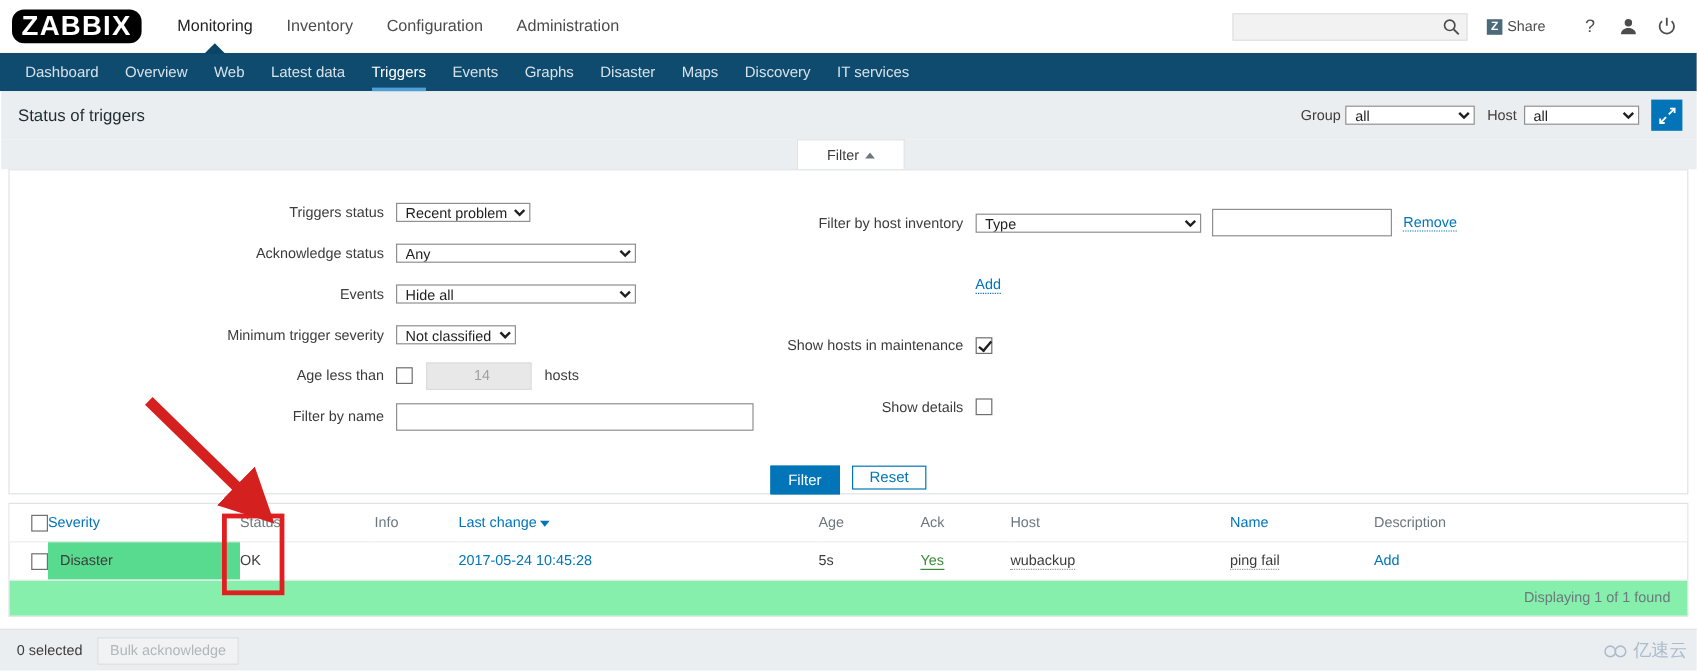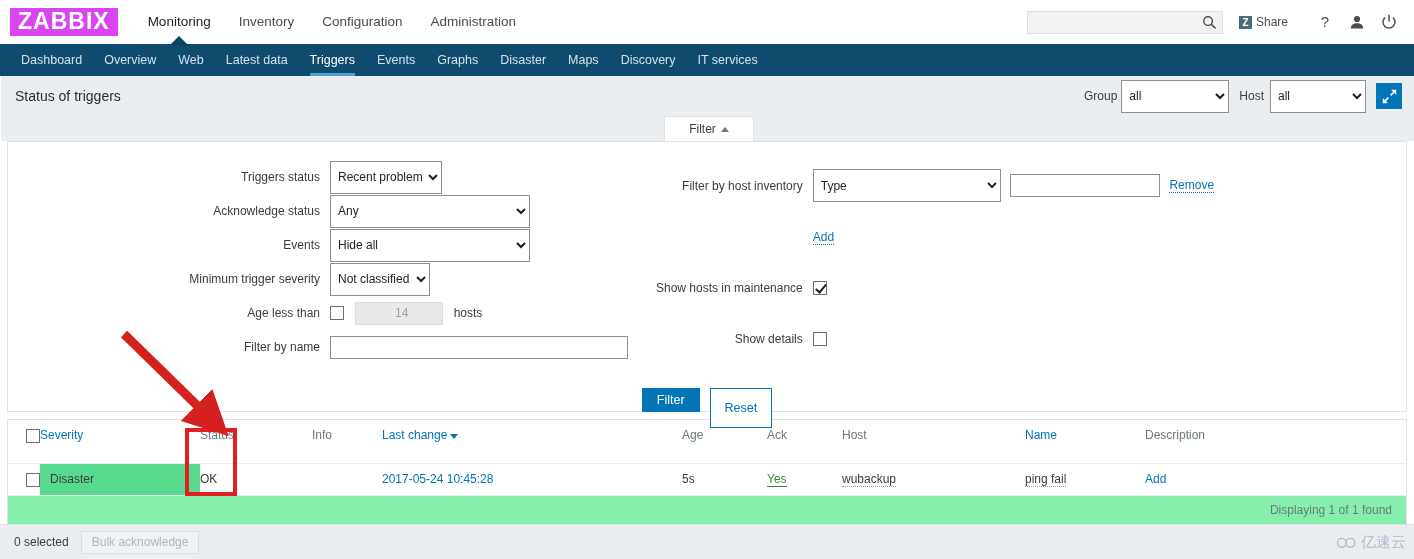--- a/index.html
+++ b/index.html
@@ -16,30 +16,31 @@
   
   .topbar {
     height: 44px;
     background: #ffffff;
     display: flex;
     align-items: center;
     padding: 0 12px 0 10px;
     position: relative;
   }
   .logo {
-    background: #d946ef;
+    background: #000000;
     color: #ffffff;
     font-size: 23px;
     font-weight: bold;
     letter-spacing: 1px;
     padding: 2px 8px 3px 8px;
     line-height: 1;
     font-family: "Liberation Sans", sans-serif;
     margin-right: 16px;
     user-select: none;
+    border-radius: 10px;
   }
   .mainnav { display: flex; align-items: center; height: 44px; }
   .mainnav a {
     color: #4c4c4c;
     text-decoration: none;
     font-size: 13.5px;
     padding: 0 14px;
     line-height: 44px;
     position: relative;
   }
@@ -134,21 +135,21 @@
   }
   .pagetitle { font-size: 14px; color: #1f2c33; font-weight: normal; }
   .pagehead-right {
     margin-left: auto;
     display: flex; align-items: center; gap: 0px;
   }
   .fld-label { font-size: 12px; color: #3c3c3c; margin-right: 4px; }
   select.zsel {
     font-family: "Liberation Sans", sans-serif;
     font-size: 12px;
-    height: 33px;
+    height: 16px;
     border: 1px solid #8f8f8f;
     background: #ffffff;
     color: #1f1f1f;
     padding-left: 3px;
   }
   .sel-group { width: 108px; }
   .sel-host { width: 96px; margin-left: 2px; }
   .fullscreen-btn {
     width: 26px; height: 26px;
     background: #0275b8;
@@ -282,42 +283,42 @@
     min-width: 52px;
     background: #0275b8;
     border: 1px solid #0275b8;
     color: #ffffff;
     cursor: pointer;
     padding: 0 14px;
   }
   .btn-secondary {
     font-family: "Liberation Sans", sans-serif;
     font-size: 12.5px;
-    height: 40px;
+    height: 20px;
     min-width: 52px;
     background: #ffffff;
     border: 1px solid #0275b8;
     color: #0275b8;
     cursor: pointer;
     padding: 0 14px;
   }
 
   
   .tablewrap {
     margin: 7px 7px 0 7px;
     background: #ffffff;
     border: 1px solid #dfe3e6;
     border-top: 1px solid #dfe3e6;
   }
   table.ztable { width: 100%; border-collapse: collapse; }
   table.ztable th {
     font-weight: normal;
     font-size: 12px;
     text-align: left;
-    padding: 8px 0 20px 0;
+    padding: 8px 0 8px 0;
     color: #6c787e;
     border-bottom: 1px solid #ebeef0;
     background: #ffffff;
   }
   table.ztable th.link-h { color: #0275b8; }
   table.ztable td {
     font-size: 12px;
     padding: 8px 0 8px 0;
     color: #3c3c3c;
     vertical-align: middle;

